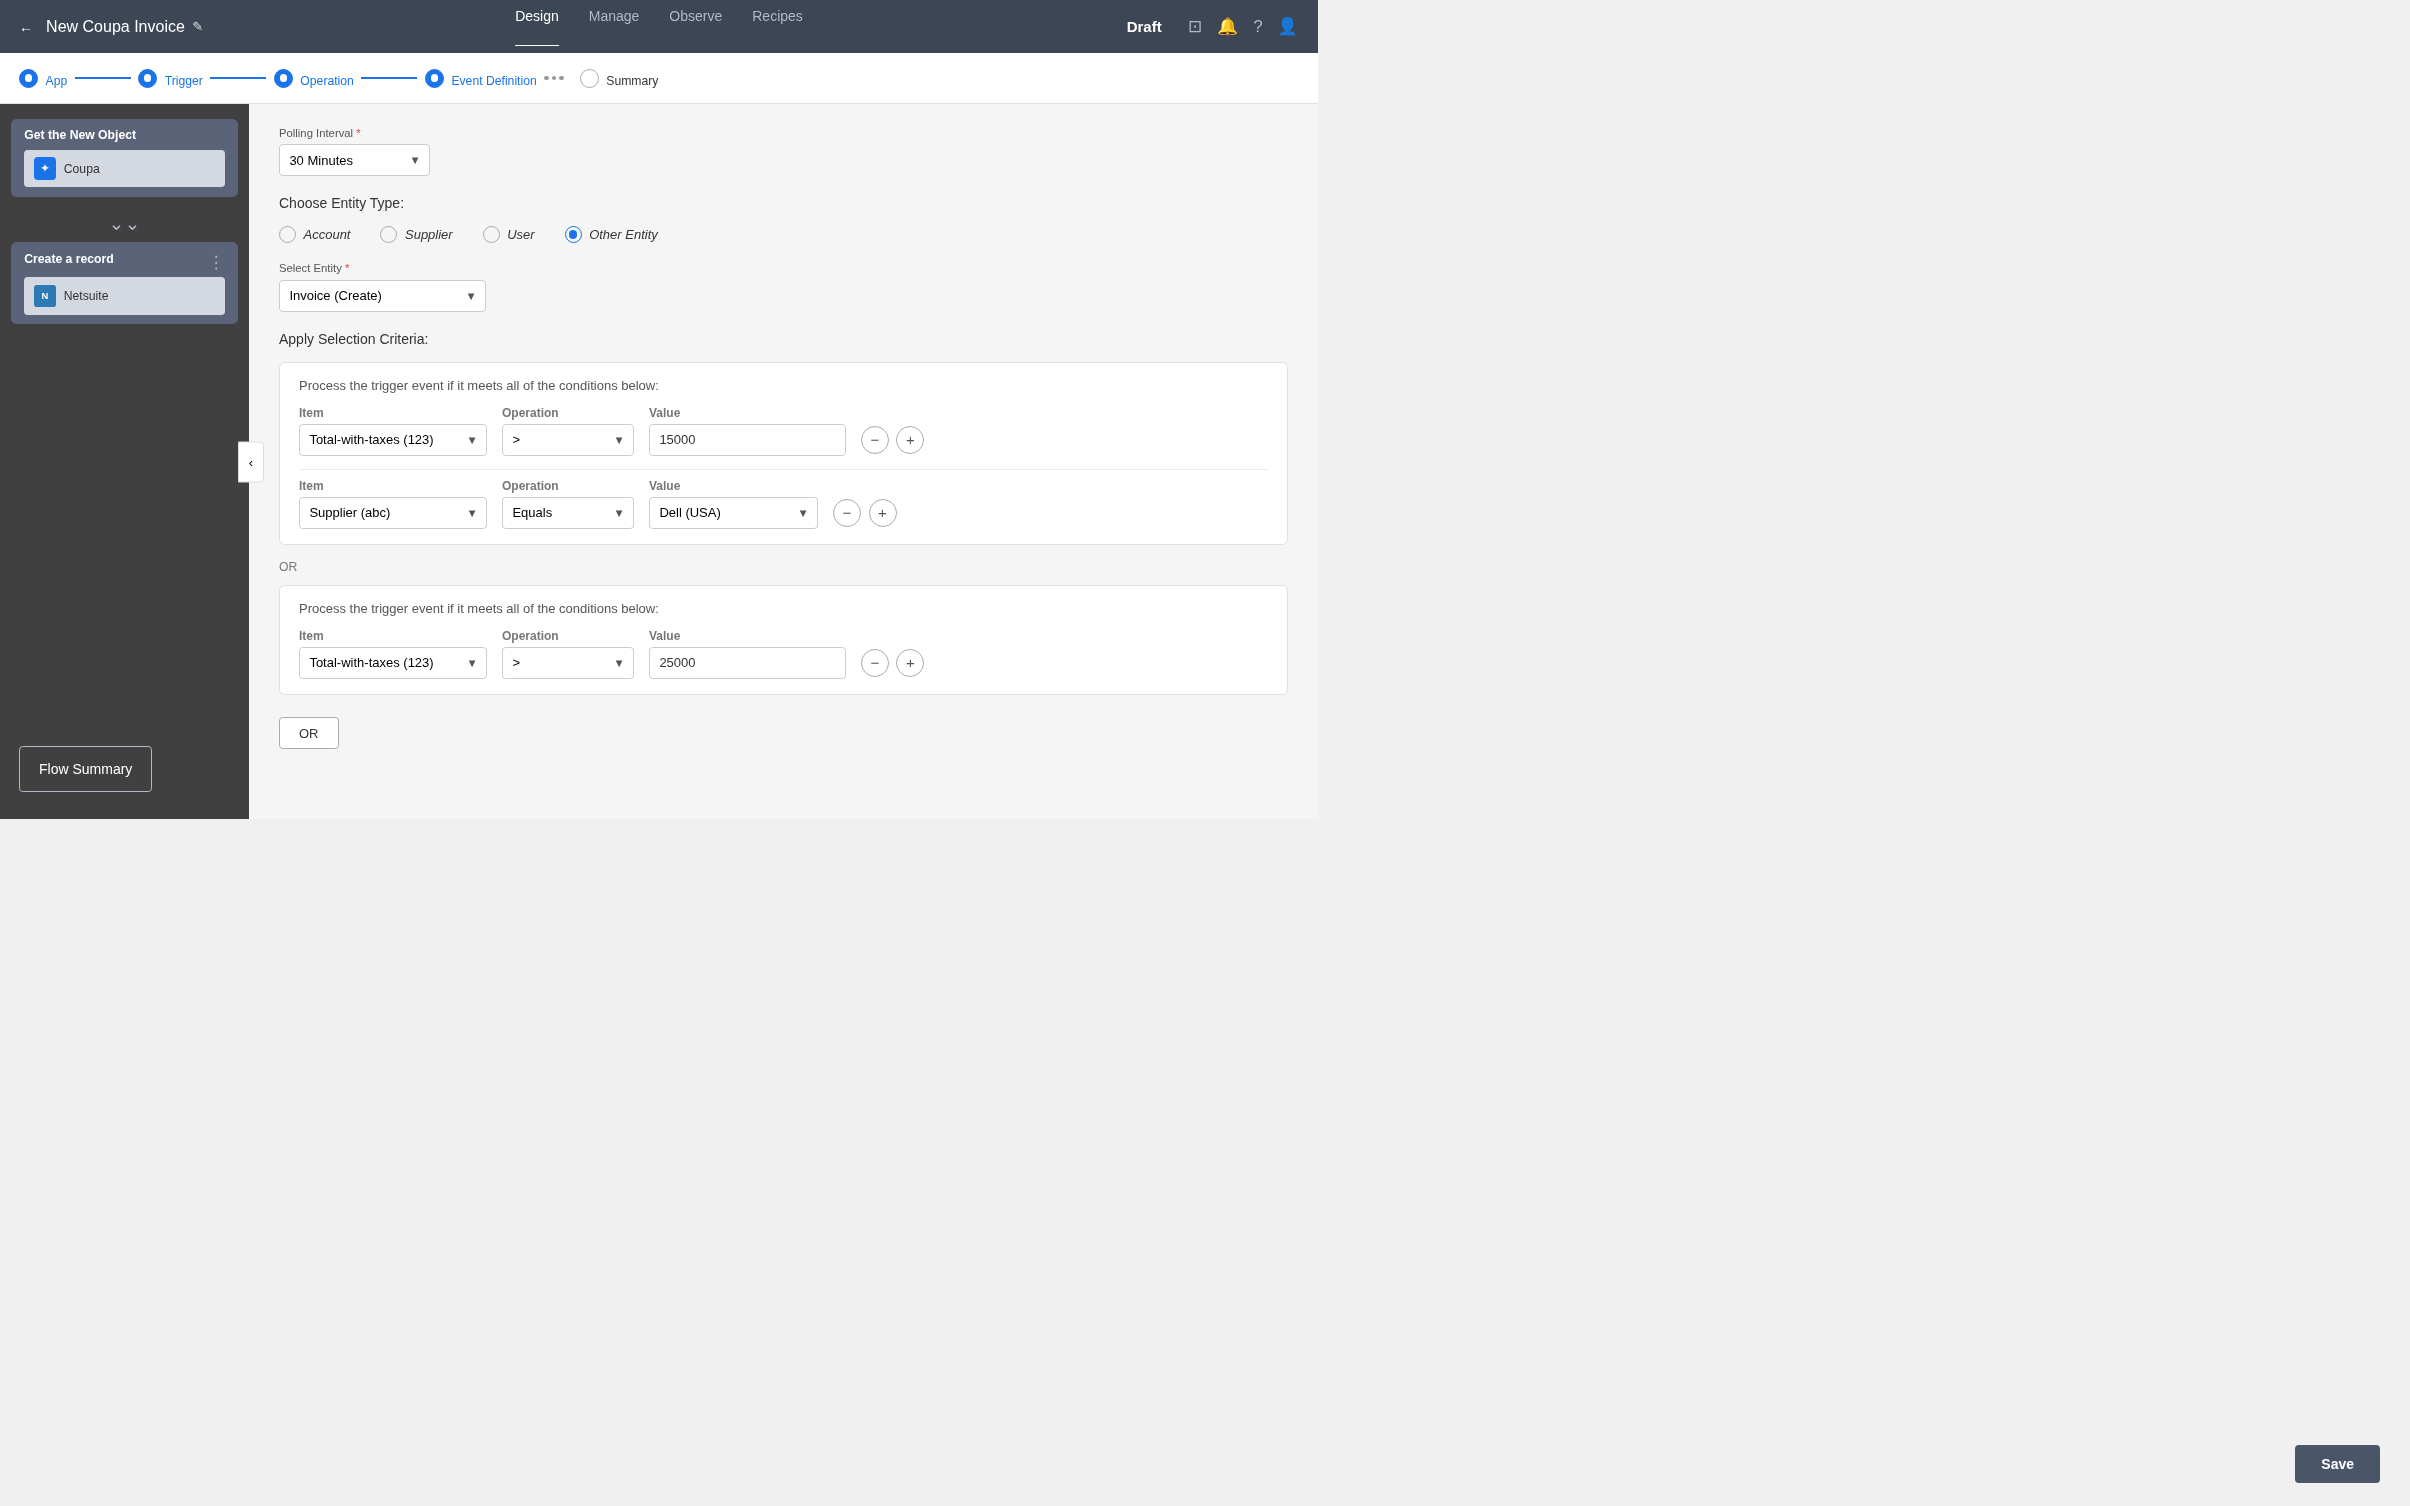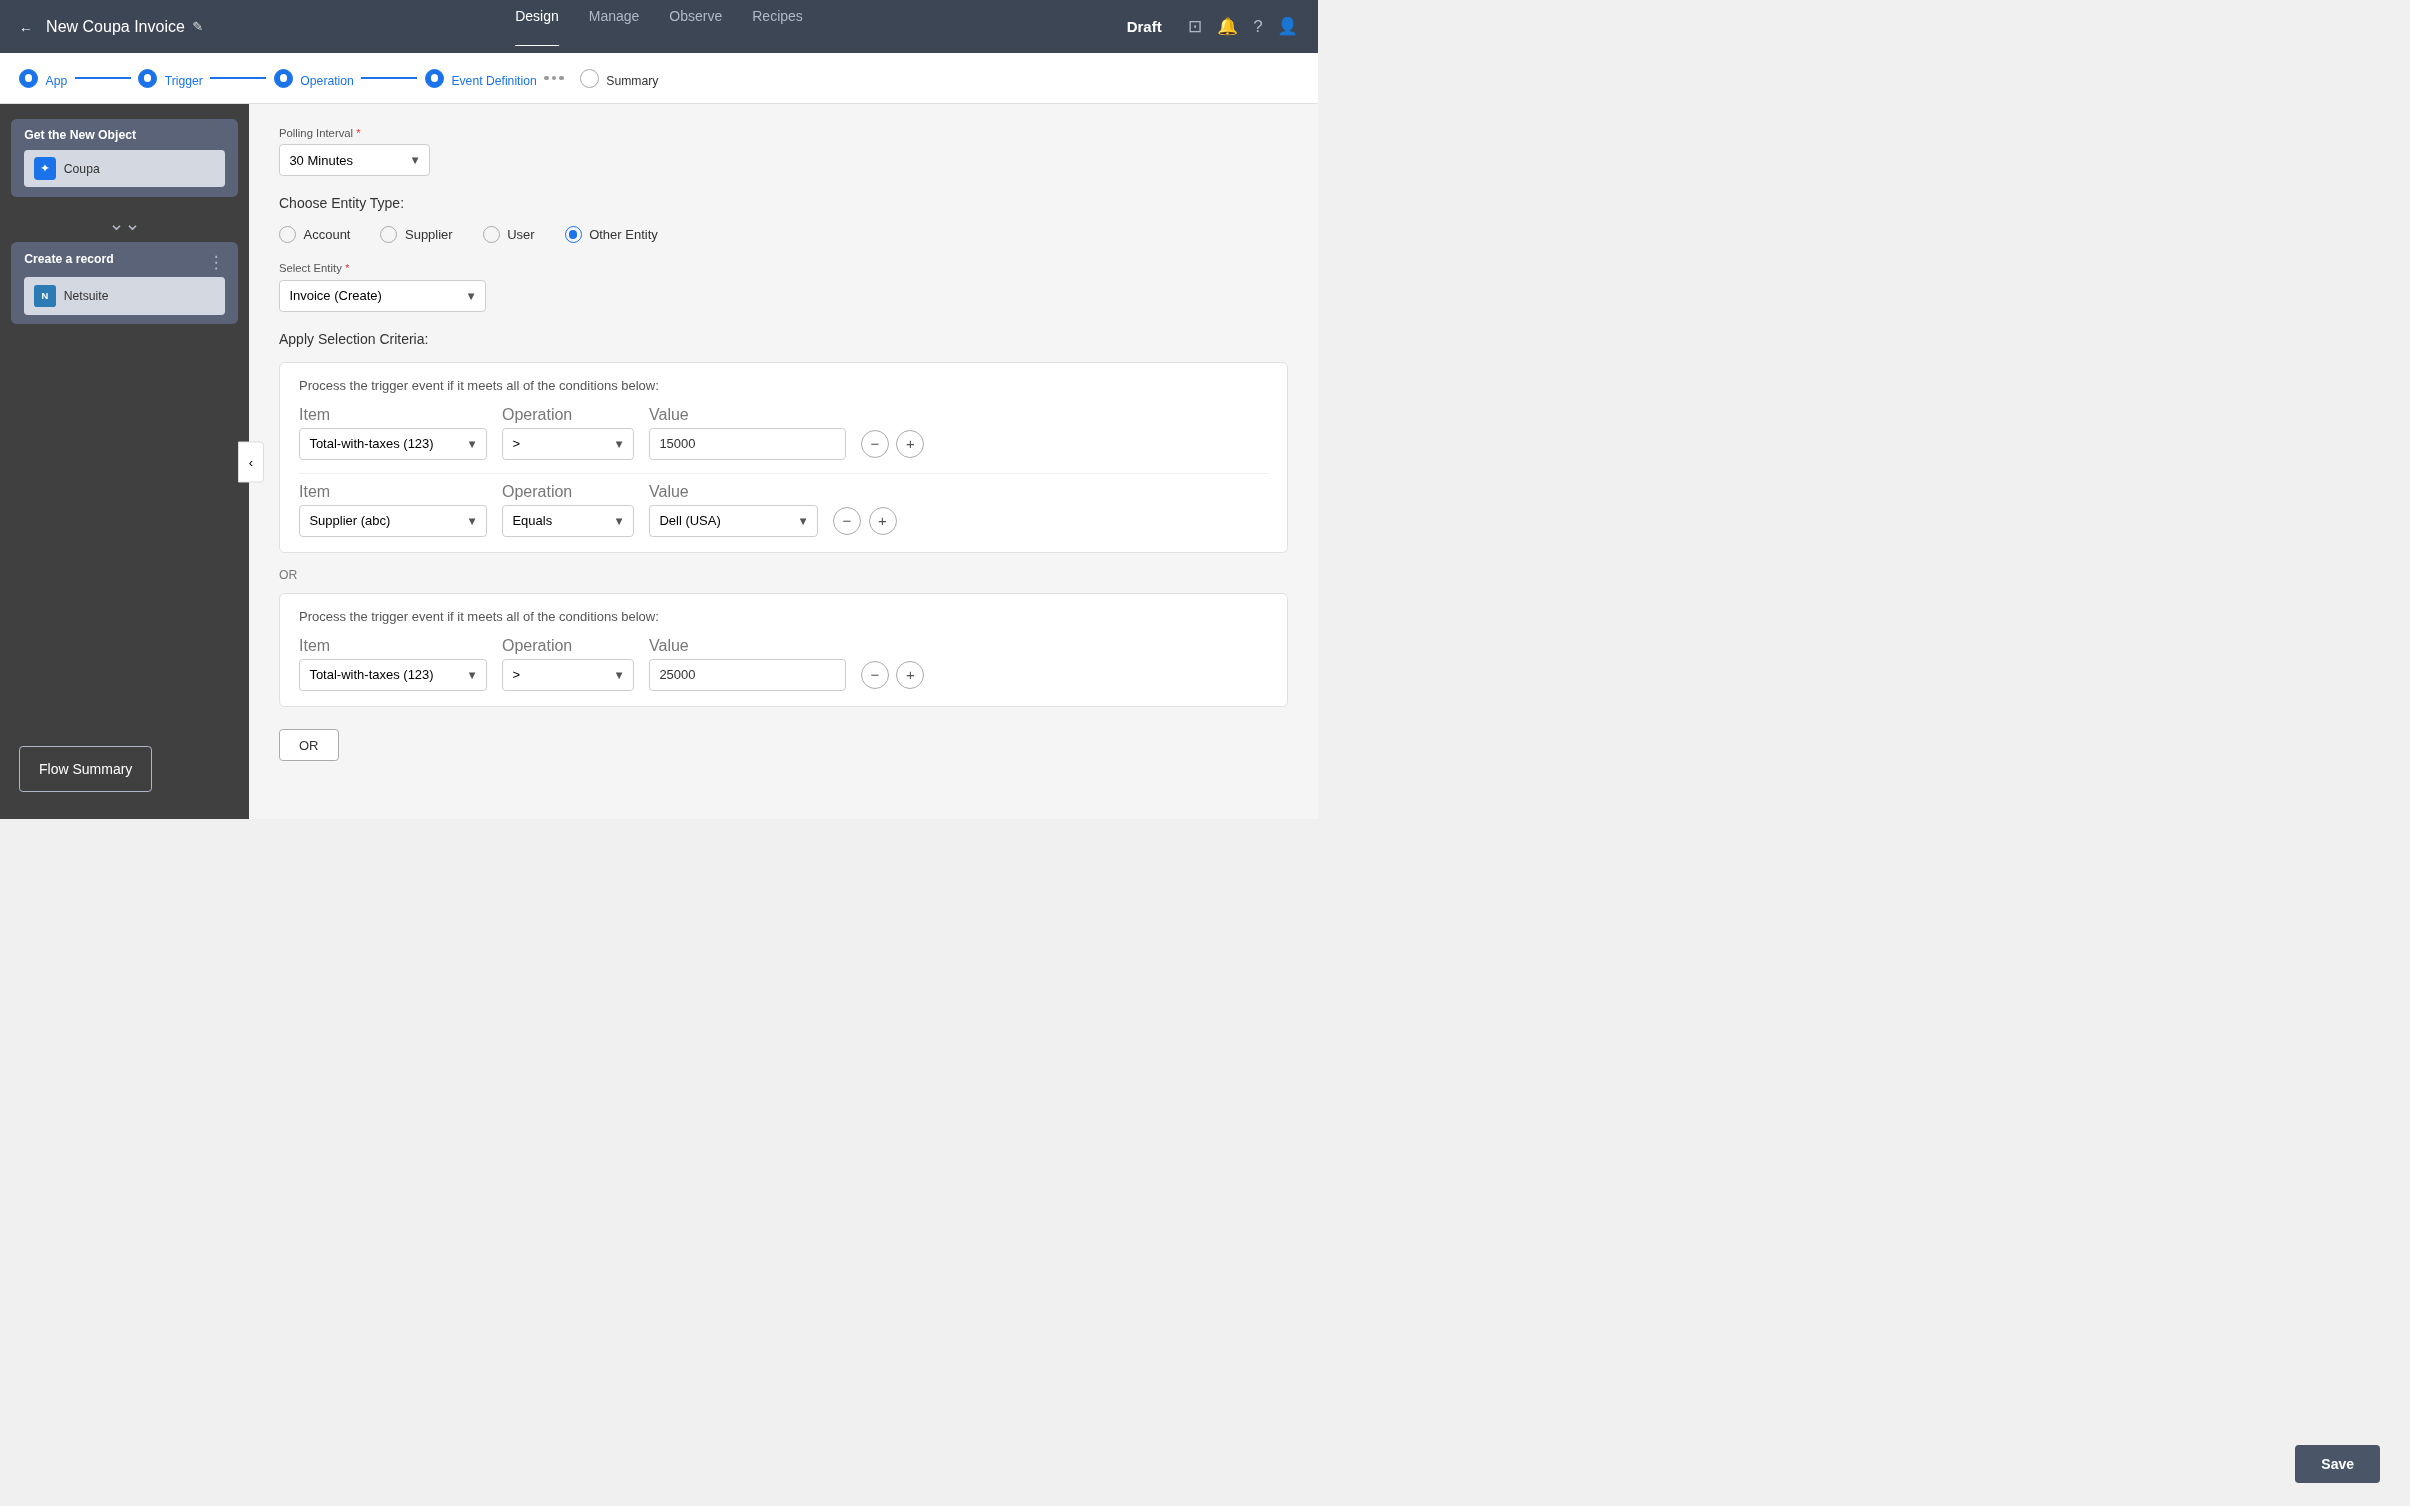--- a/index.html
+++ b/index.html
@@ -93,41 +93,41 @@
       padding: 7.5px 30px 7.5px 9.4px; font-size: 13px; color: #000000; cursor: pointer; min-width: 151px;
     }
     .select-arrow {
       position: absolute; right: 9.4px; top: 50%; transform: translateY(-50%);
       pointer-events: none; color: #555; font-size: 11.3px;
     }
 
     .section-title { font-size: 14px; color: #333; margin-bottom: 15px; font-weight: 400; }
 
     
-    .radio-group { display: flex; gap: 30px; margin-bottom: 19px; align-items: flex-end; }
+    .radio-group { display: flex; gap: 30px; margin-bottom: 19px; align-items: flex-end; font-style: italic; }
     .radio-option { display: flex; align-items: center; gap: 7.5px; cursor: pointer; }
     .radio-circle {
       width: 17px; height: 17px; border-radius: 50%; border: 1.9px solid #aaa;
       display: flex; align-items: center; justify-content: center; flex-shrink: 0;
     }
     .radio-circle.selected { border-color: #1a73e8; }
     .radio-circle.selected::after {
       content: ''; width: 8.5px; height: 8.5px; border-radius: 50%; background: #1a73e8;
     }
     .radio-label { font-size: 13px; color: #333; }
 
     
     .condition-box {
       background: #fff; border: 0.9px solid #e0e0e0; border-radius: 5.6px; padding: 15px 19px;
       margin-bottom: 15px;
     }
     .condition-title { font-size: 13px; color: #555; margin-bottom: 13px; }
     .condition-row { display: flex; align-items: flex-end; gap: 15px; margin-bottom: 13px; }
     .condition-field { display: flex; flex-direction: column; gap: 3.8px; }
-    .condition-field-label { font-size: 16px; color: #777; }
+    .condition-field-label { font-size: 12px; color: #777; font-weight: bold; }
     .condition-row:last-child { margin-bottom: 0; }
 
     .circle-btn {
       width: 28px; height: 28px; border-radius: 50%; border: 1.9px solid #aaa;
       background: #fff; display: flex; align-items: center; justify-content: center;
       cursor: pointer; font-size: 15px; color: #555; flex-shrink: 0;
     }
     .circle-btn-group { display: flex; gap: 7.5px; align-items: center; margin-bottom: 1.9px; }
 
     .or-label { font-size: 12.2px; color: #777; margin: 11.3px 0; }

